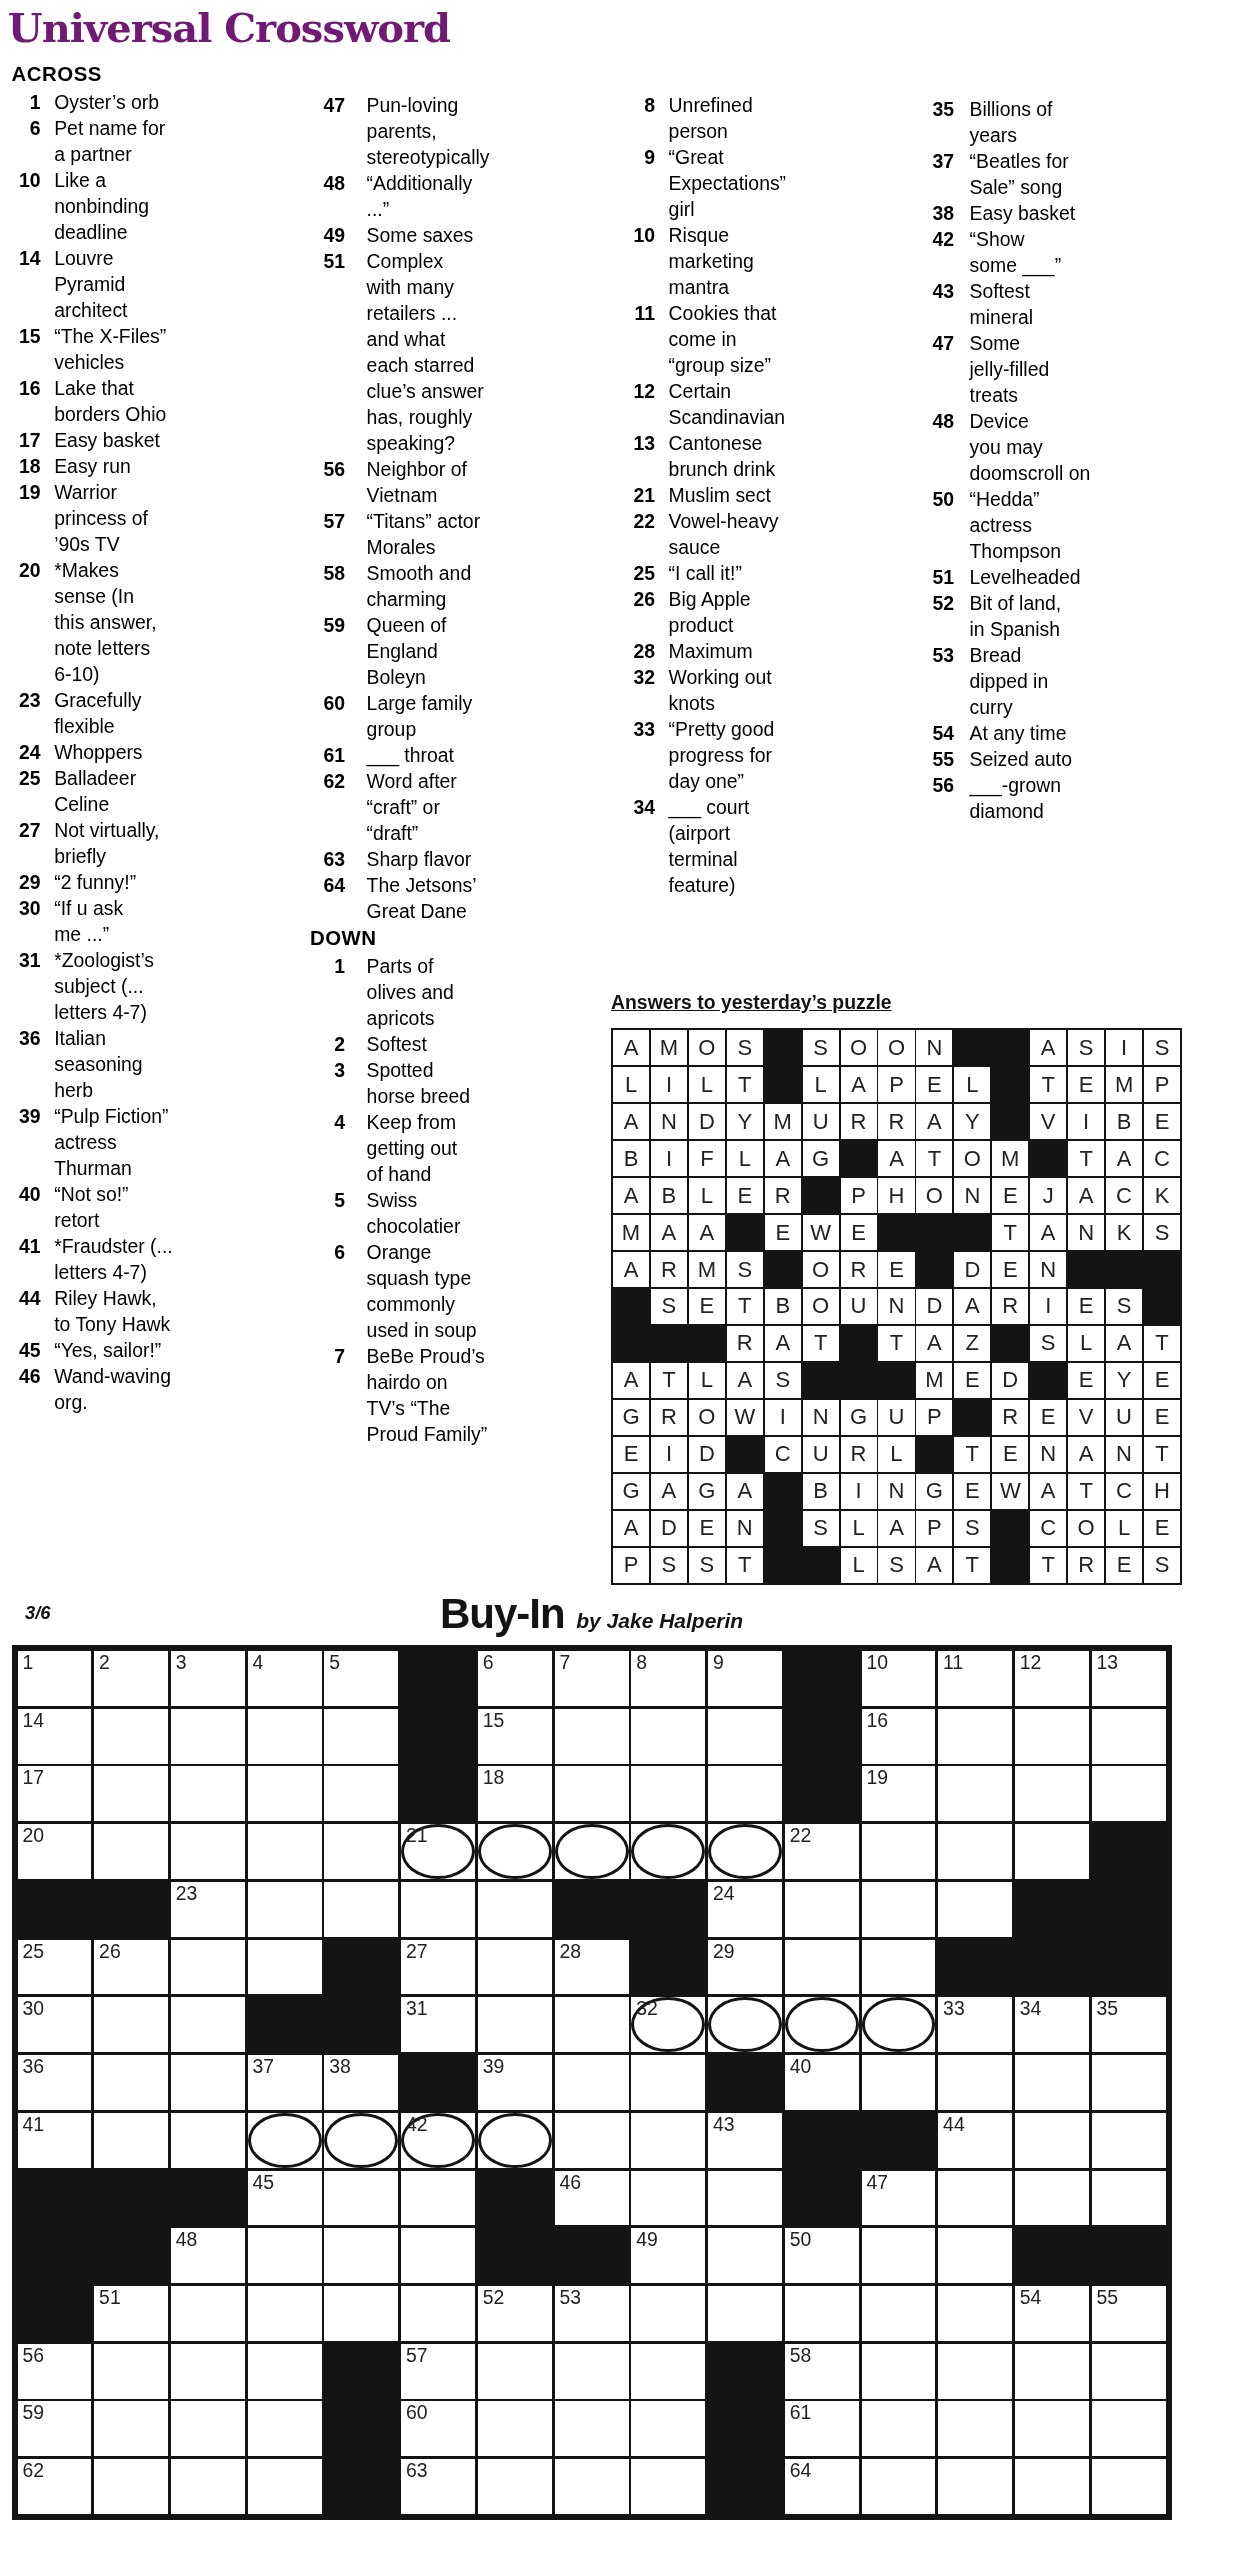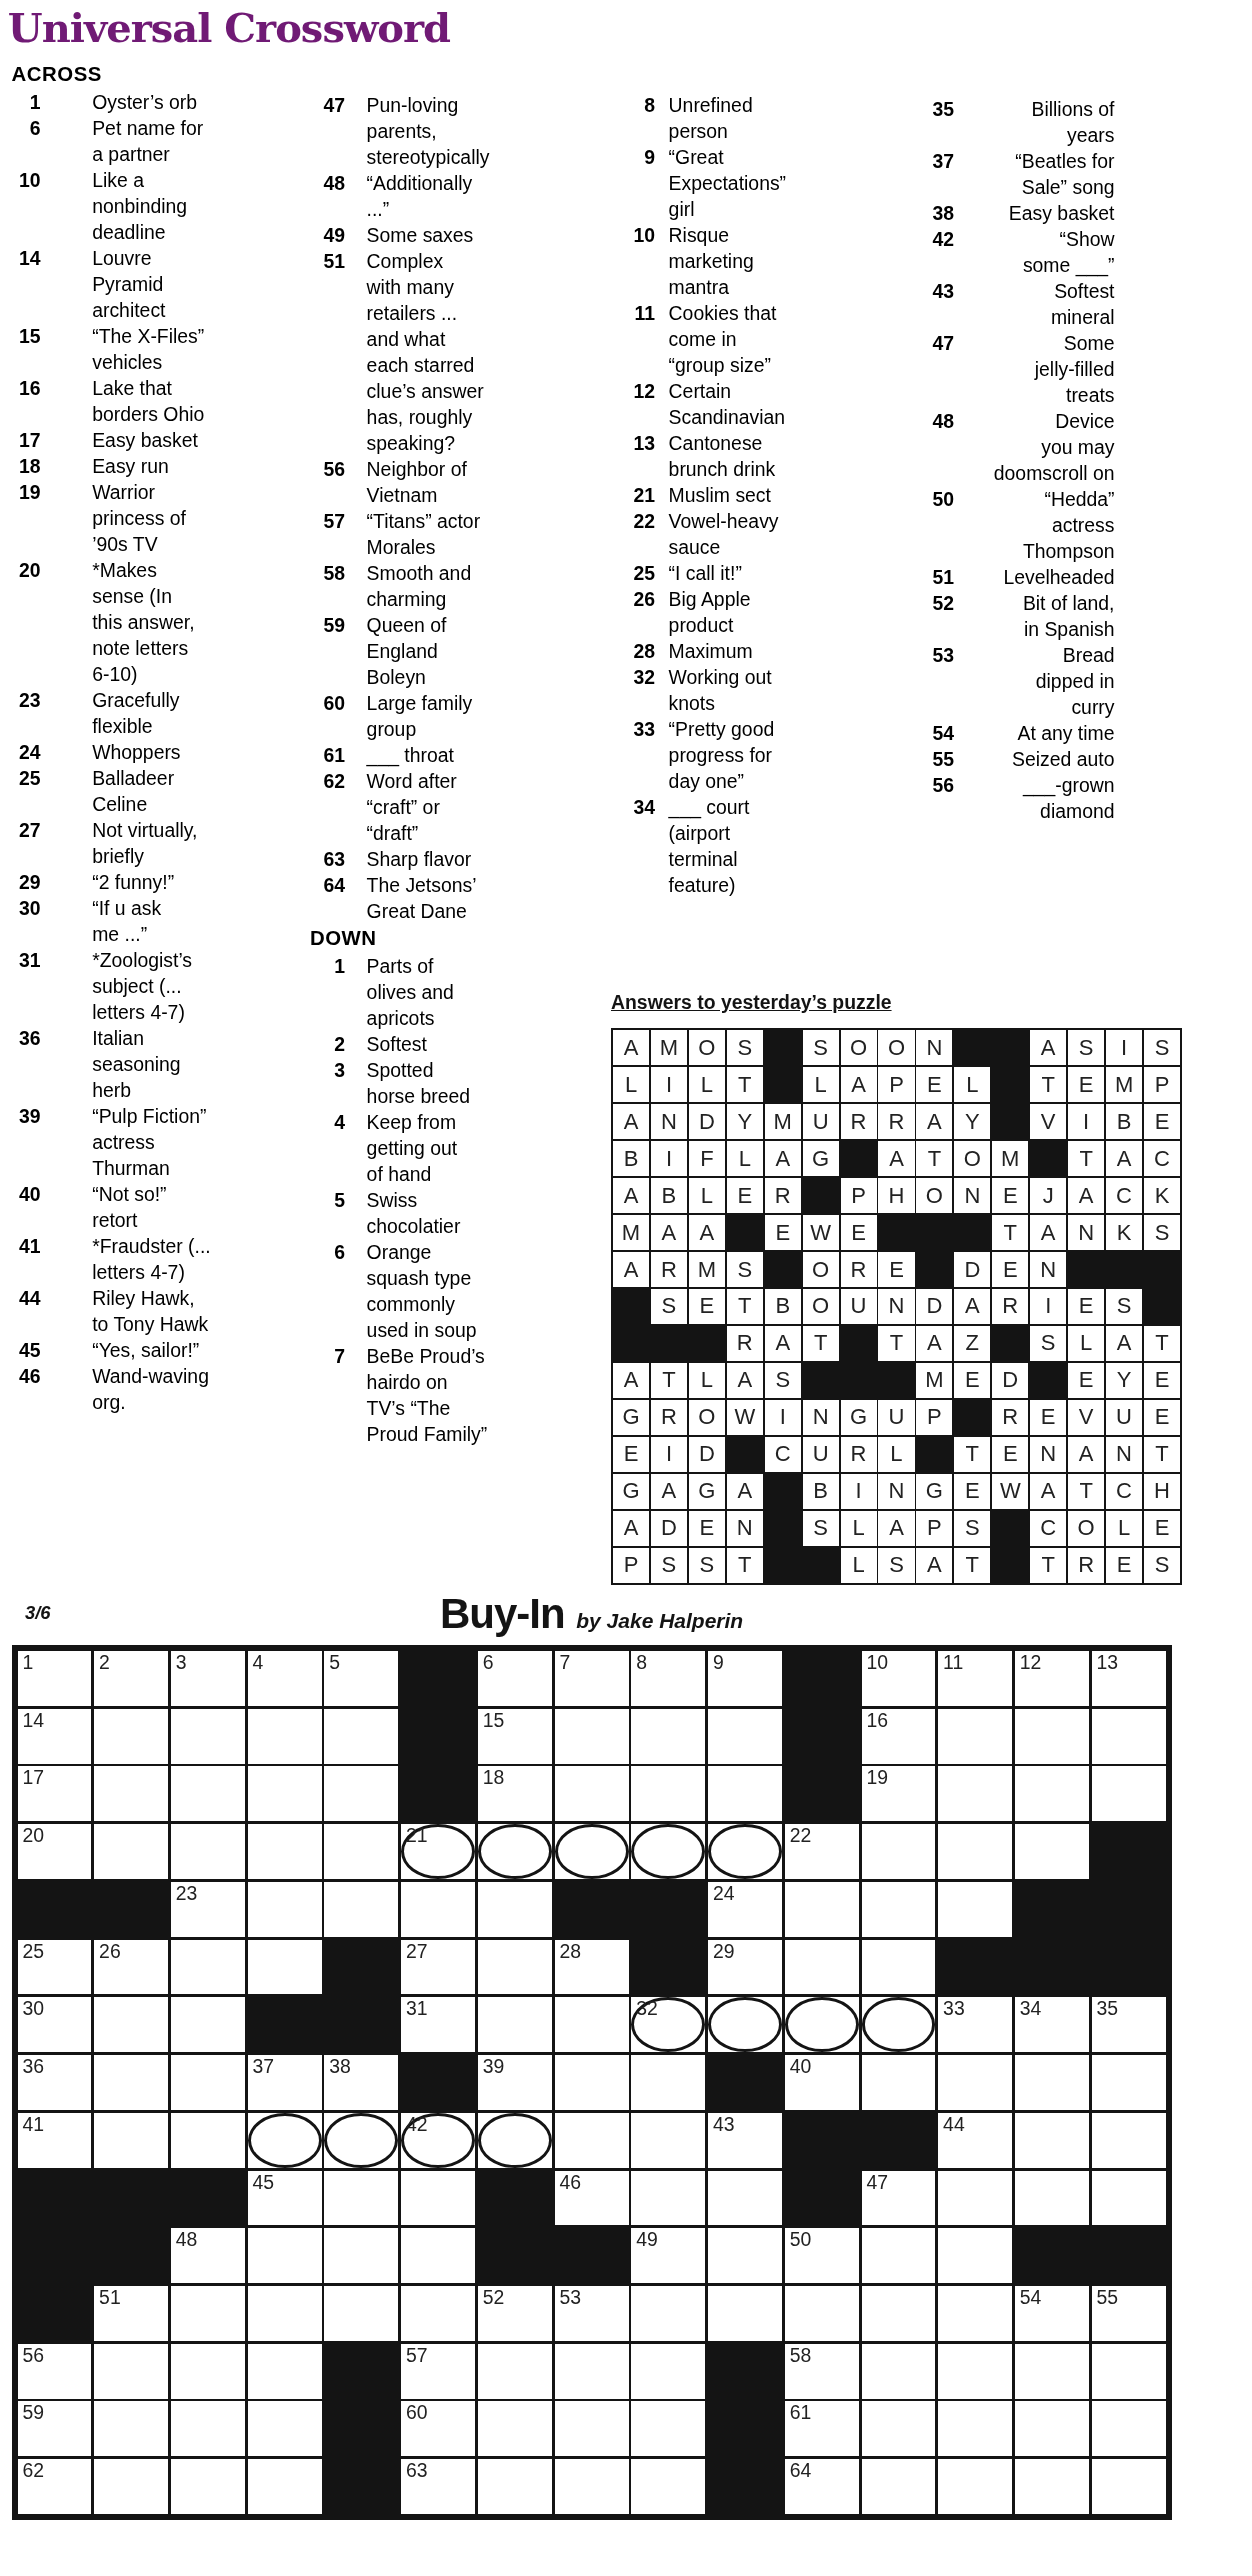--- a/index.html
+++ b/index.html
@@ -9,24 +9,24 @@
          font-weight:bold;font-size:40px;letter-spacing:-1px;color:#701a75;}
   .clue-col{position:absolute;font-size:19.4px;line-height:26px;color:#000000;}
   #col1{left:11.6px;top:60px;width:171px;}
   #col2{left:310px;top:92px;width:194px;}
   #col3{left:622px;top:92px;width:223px;}
   #col4{left:917px;top:96px;width:198px;}
   .list-header{font-weight:bold;font-size:20.4px;letter-spacing:0.5px;line-height:29px;}
   .clue{display:flex;align-items:flex-start;}
   .clue .num{font-weight:bold;text-align:right;flex:none;}
   .clue .txt{white-space:pre-line;flex:none;}
-  #col1 .num{width:29px;margin-right:13.6px;} #col1 .txt{width:128px;margin-left:38px;}
+  #col1 .num{width:29px;margin-right:13.6px;} #col1 .txt{width:128px;}
   #col2 .num{width:35px;margin-right:13.6px;} #col2 .txt{width:145px;margin-left:8px;}
   #col3 .num{width:33px;margin-right:13.6px;} #col3 .txt{width:176px;}
-  #col4 .num{width:37px;margin-right:15.5px;} #col4 .txt{width:145px;text-align:right;}
+  #col4 .num{width:37px;margin-right:15.5px;} #col4 .txt{width:145px;}
   .answers-label{position:absolute;left:611px;top:991px;font-size:19.4px;font-weight:bold;text-decoration:underline;}
   #answers-grid{position:absolute;left:611px;top:1028px;width:571px;height:557px;
     box-sizing:border-box;border:2.9px solid #141414;background:#141414;
     display:grid;grid-template-columns:repeat(15,1fr);grid-template-rows:repeat(15,1fr);gap:1.9px;}
   .acell{background:#ffffff;display:flex;align-items:center;justify-content:center;
          font-size:22px;font-weight:400;color:#222;}
   .acell.blk{background:#141414;}
   .date{position:absolute;left:25px;top:1602px;font-size:18.4px;font-weight:bold;font-style:italic;}
   .byline{position:absolute;left:11.6px;top:1590px;width:1160px;text-align:center;}
   .byline .pname{font-size:42px;font-weight:bold;letter-spacing:-1px;}

